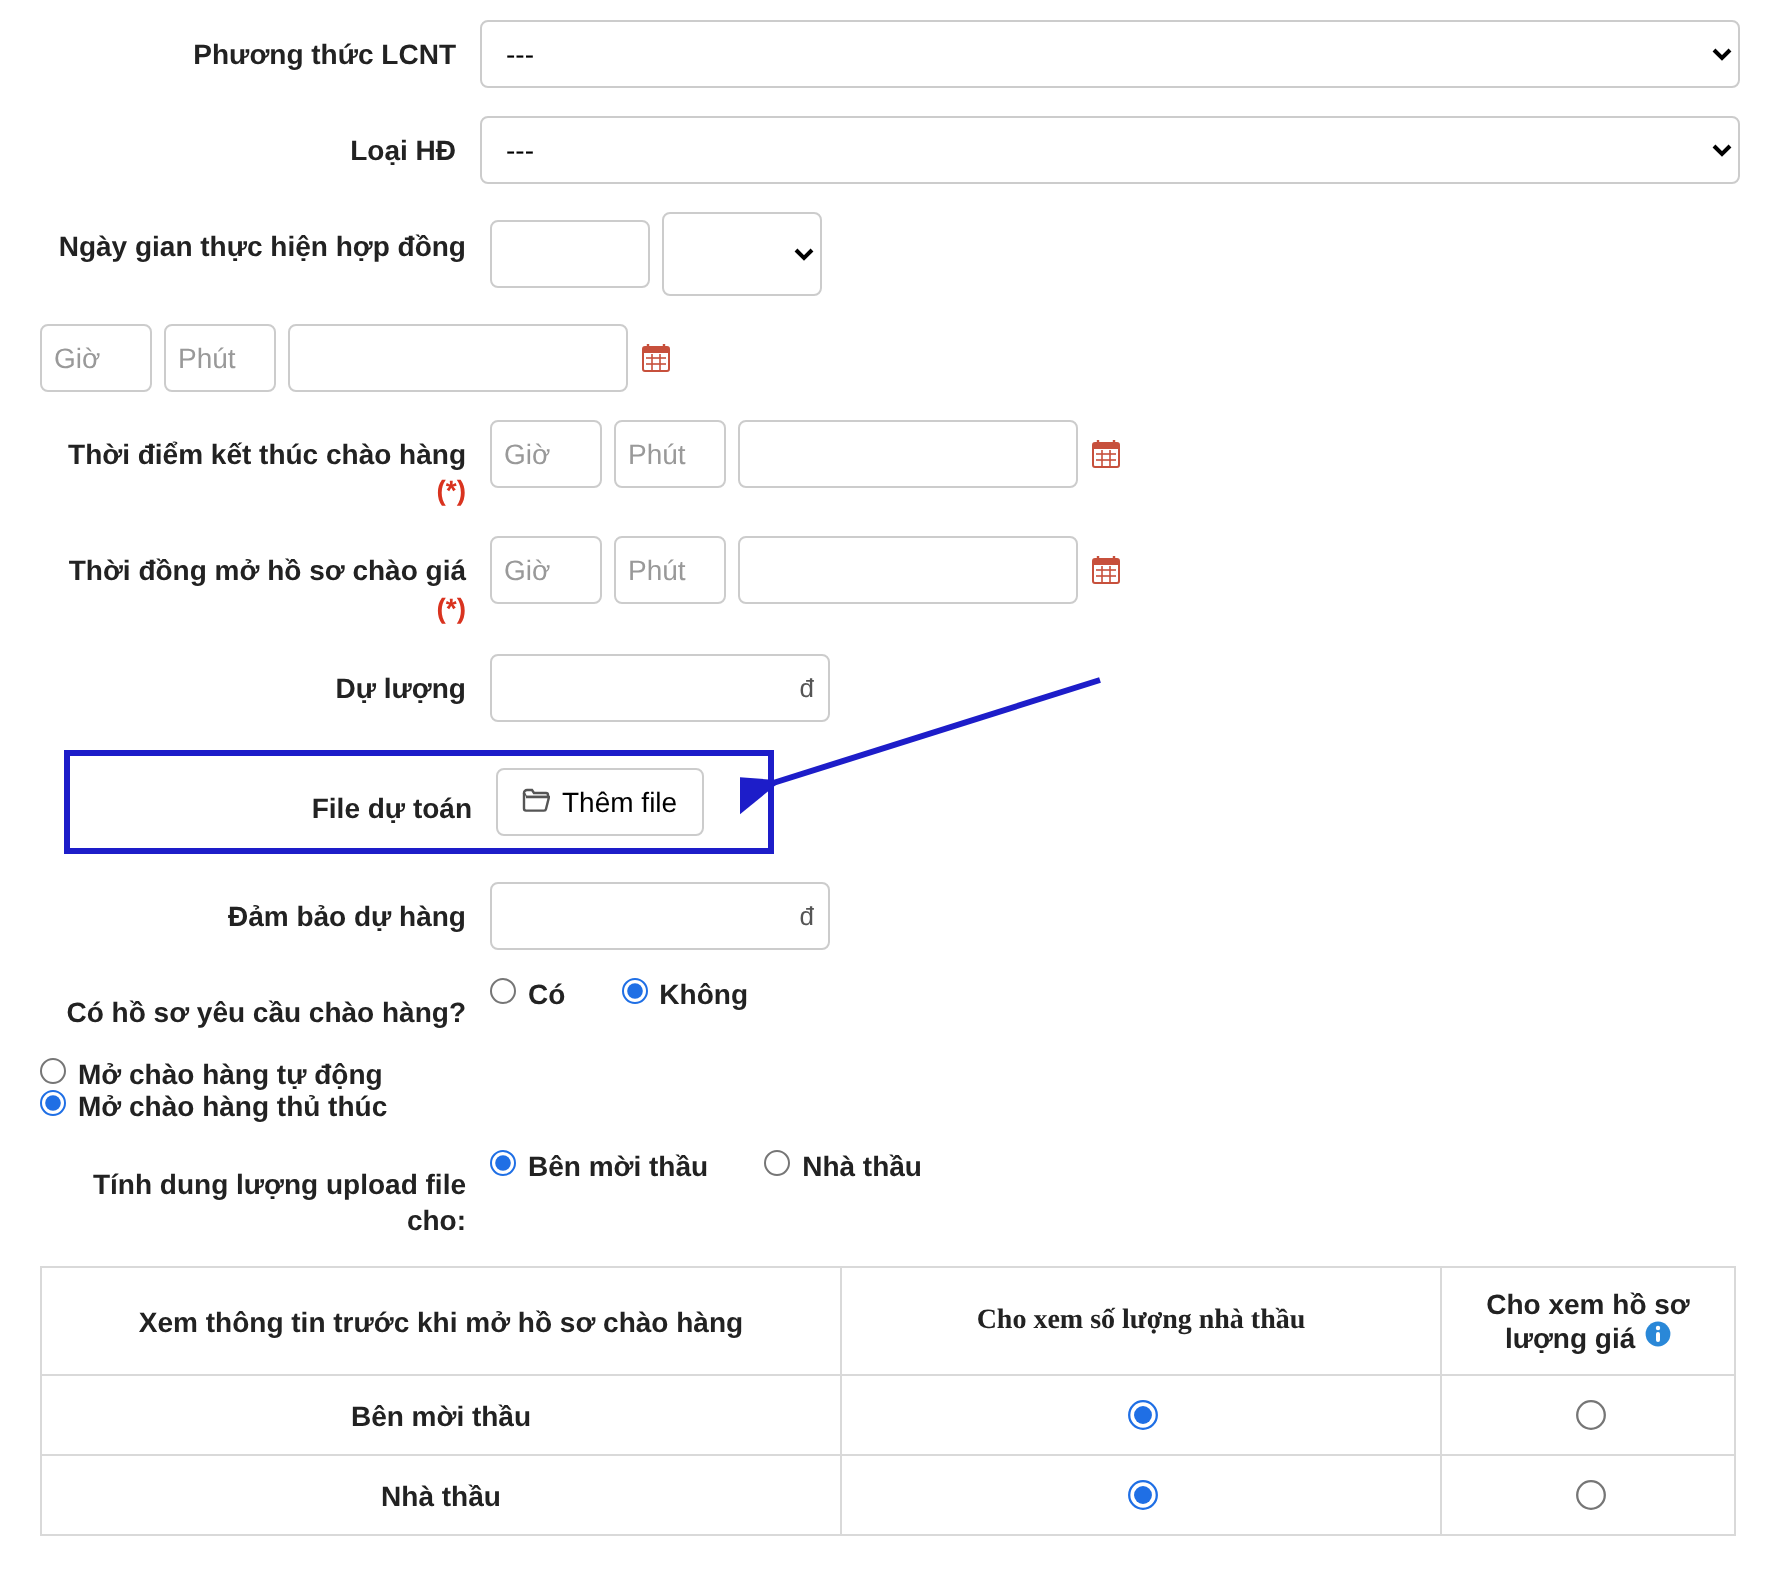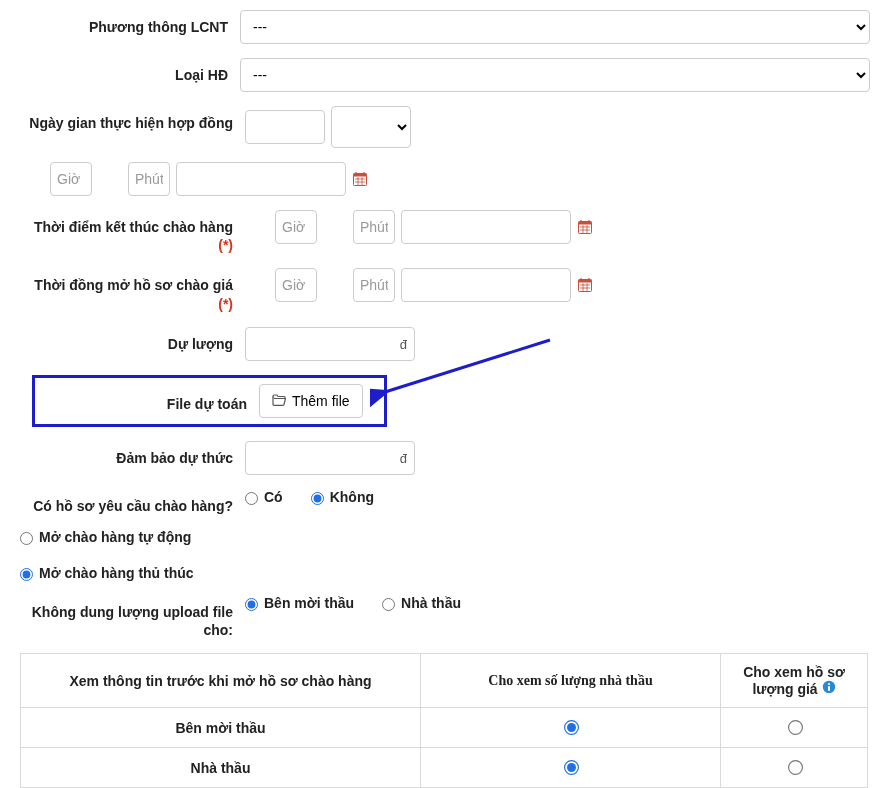--- a/index.html
+++ b/index.html
@@ -61,28 +61,27 @@
   select.unit {
     width: 80px;
     height: 34px;
     border: 1px solid #ccc;
     border-radius: 4px;
     padding: 20px 6px;
     font-size: 14px;
     background: #fff;
   }
   input.txt-hour, input.txt-min {
-    width: 42px;
+    width: 56px;
     height: 34px;
     border: 1px solid #ccc;
     border-radius: 4px;
     padding: 4px 6px;
     font-size: 14px;
     text-align: left;
-    margin-left: 30px;
   }
   input.txt-hour::placeholder, input.txt-min::placeholder {
     color: #999;
   }
   input.txt-date {
     width: 170px;
     height: 34px;
     border: 1px solid #ccc;
     border-radius: 4px;
     padding: 4px 8px;
@@ -141,25 +140,24 @@
     padding: 6px 0;
     margin-left: 12px;
     width: 355px;
     margin-bottom: 14px;
     display: flex;
     align-items: center;
   }
   .highlight-row .label-col {
     width: 213px;
     padding-top: 6px;
-    margin-left: 11px;
   }
   .radio-opt {
     display: inline-flex;
-    align-items: flex-end;
+    align-items: flex-start;
     gap: 6px;
     margin-right: 22px;
     font-weight: bold;
     font-size: 14px;
   }
   .radio-opt input { accent-color: #1f6fe5; margin: 0; }
   table.grid {
     border-collapse: collapse;
     width: 848px;
     margin-top: 8px;
@@ -191,21 +189,21 @@
     position: absolute;
     pointer-events: none;
   }
 </style>
 </head>
 <body>
 
 <div class="page">
 
   <div class="row">
-    <div class="label-col">Phương thông LCNT</div>
+    <div class="label-col">Phương thức LCNT</div>
     <div class="field-col">
       <select class="wide">
         <option>---</option>
       </select>
     </div>
   </div>
 
   <div class="row">
     <div class="label-col">Loại HĐ</div>
     <div class="field-col">
@@ -319,21 +317,21 @@
   <svg class="arrow-svg" style="left:370px; top:330px;" width="200" height="80">
     <defs>
       <marker id="arrowhead" markerWidth="10" markerHeight="8" refX="2" refY="4" orient="auto">
         <polygon points="10 0, 0 4, 10 8" fill="#1d1dc9"></polygon>
       </marker>
     </defs>
     <line x1="180" y1="10" x2="15" y2="62" stroke="#1d1dc9" stroke-width="3" marker-end="url(#arrowhead)"></line>
   </svg>
 
   <div class="row">
-    <div class="label-col">Đảm bảo dự thức</div>
+    <div class="label-col">Đảm bảo dự hàng</div>
     <div class="field-col">
       <div class="currency-wrap">
         <input type="text" class="txt-currency" style="">
         <span class="currency-unit">đ</span>
       </div>
     </div>
   </div>
 
   <div class="row">
     <div class="label-col">Có hồ sơ yêu cầu chào hàng?</div>
@@ -343,34 +341,34 @@
           <span>Có</span>
       </label>
       <label class="radio-opt">
         <input type="radio" name="coho" checked="" style=""> 
           <span>Không</span>
       </label>
     </div>
   </div>
 
   <div class="row">
-    <div class="field-col" style="flex-direction:column; align-items:flex-start; gap:20px;">
+    <div class="field-col" style="flex-direction:column; align-items:flex-start; gap:0;">
       <label class="radio-opt">
         <input type="radio" name="mo" style=""> 
           <span>Mở chào hàng tự động</span>
       </label>
       <label class="radio-opt">
         <input type="radio" name="mo" checked="" style=""> 
           <span>Mở chào hàng thủ thúc</span>
       </label>
     </div>
   </div>
 
   <div class="row">
-    <div class="label-col">Không dung lượng upload file cho:</div>
+    <div class="label-col">Tính dung lượng upload file cho:</div>
     <div class="field-col">
       <label class="radio-opt">
         <input type="radio" name="tinhfile" checked="" style=""> 
           <span>Bên mời thầu</span>
       </label>
       <label class="radio-opt">
         <input type="radio" name="tinhfile" style=""> 
           <span>Nhà thầu</span>
       </label>
     </div>

